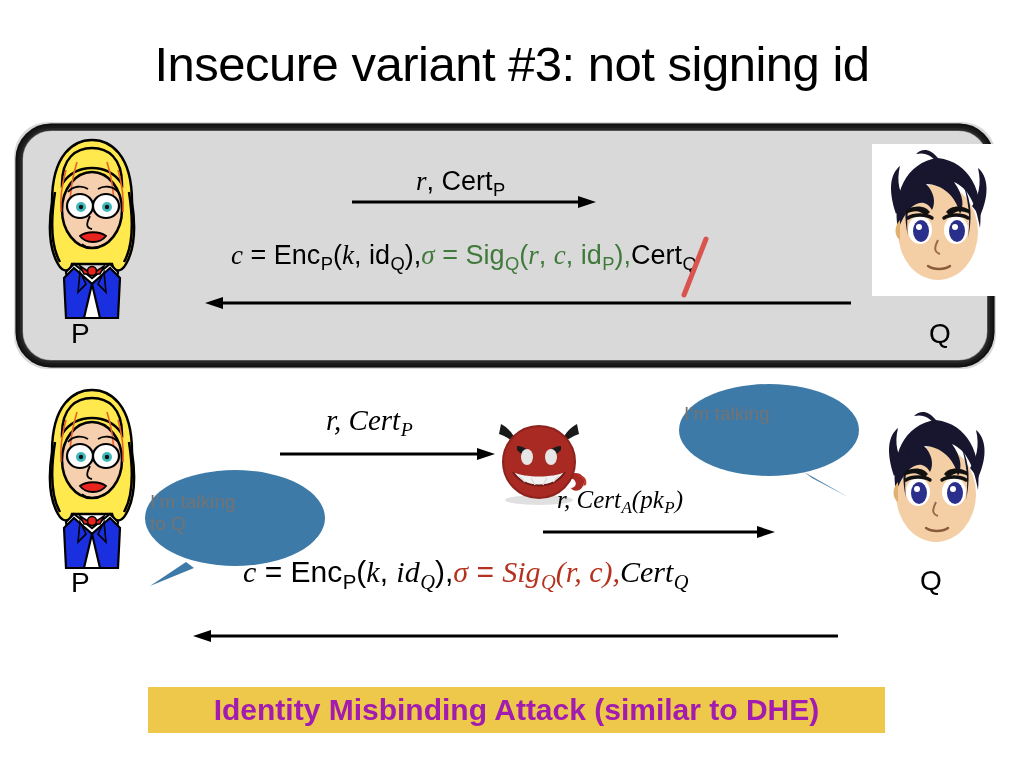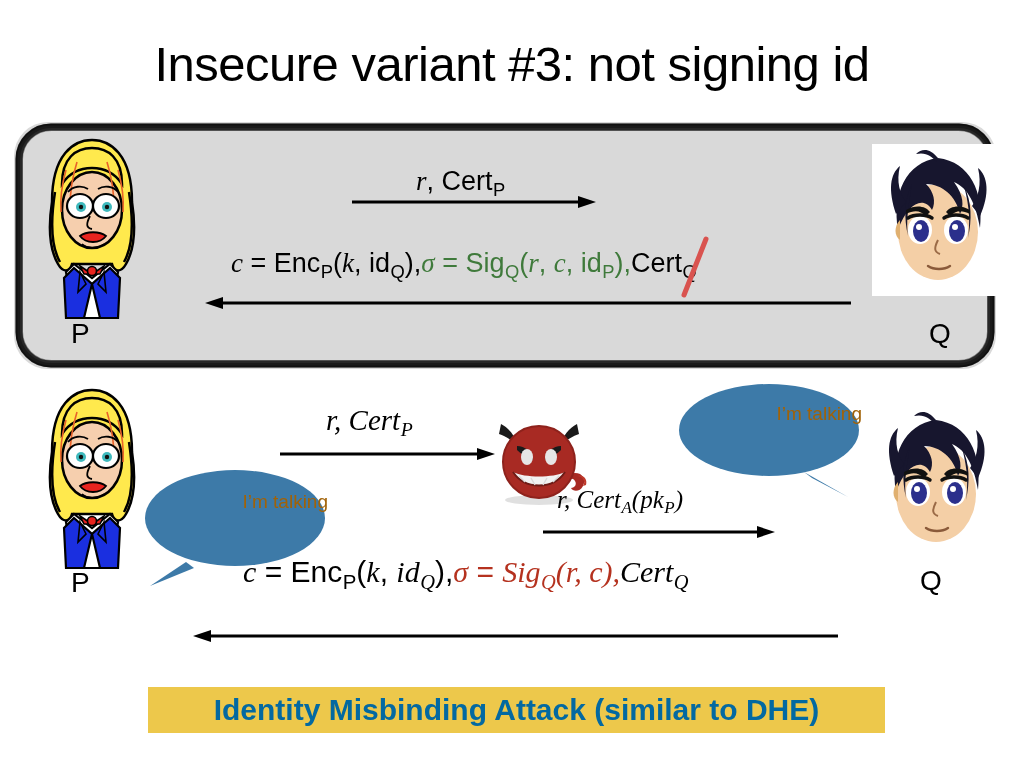--- a/index.html
+++ b/index.html
@@ -88,45 +88,45 @@
     font-size: 0.68em;
     vertical-align: -0.32em;
     font-style: italic;
     padding-left: 0.5px;
   }
   .green { color: #3f7a3b; }
   .red   { color: #b5321f; }
   .blk   { color: #000000; }
 
   #msg1 { left: 416px; top: 168px; font-size: 27px; }
-  #msg2 { left: 231px; top: 250px; font-size: 27px; }
+  #msg2 { left: 231px; top: 242px; font-size: 27px; }
   #msg3 { left: 326px; top: 406px; font-size: 29px; }
   #msg4 { left: 557px; top: 487px; font-size: 25px; }
   #msg5 { left: 243px; top: 557px; font-size: 30px; }
 
   #slash-mark {
     position: absolute;
     left: 677px;
     top: 236px;
     width: 36px;
     height: 62px;
     pointer-events: none;
   }
 
   
   .bubble-wrap { position: absolute; }
   .bubble-text {
     position: absolute;
-    color: #a16207;
+    color: #737373;
     font-family: "Liberation Sans", sans-serif;
     font-size: 19px;
     line-height: 1.18;
-    text-align: right;
+    text-align: left;
     width: 100%;
-    left: 0;
+    left: 8px;
   }
   #bubble-p { left: 142px; top: 466px; width: 186px; height: 120px; }
   #bubble-p .bubble-text { top: 25px; }
   #bubble-q { left: 676px; top: 380px; width: 186px; height: 117px; }
   #bubble-q .bubble-text { top: 23px; }
 
   
   #attack-banner {
     position: absolute;
     left: 148px;
@@ -138,21 +138,21 @@
   #attack-banner-text {
     position: absolute;
     left: 0; top: 0;
     width: 100%;
     height: 46px;
     line-height: 46px;
     text-align: center;
     font-family: "Liberation Sans", sans-serif;
     font-weight: bold;
     font-size: 30px;
-    color: #0369a1;
+    color: #a21caf;
     white-space: nowrap;
   }
 </style>
 </head>
 <body>
 
 <div id="slide-title">Insecure variant #3: not signing id</div>
 
 <div id="protocol-panel"></div>
 <svg id="protocol-panel-border" viewBox="0 0 982 247">
@@ -316,20 +316,21 @@
   <path d="M32 64 L38 70 M44 66 L48 73 M56 73 L60 66 M66 70 L72 64" stroke="#d9d9d9" stroke-width="1.4"></path>
 </svg>
 
 <div id="bubble-p" class="bubble-wrap">
   <svg width="186" height="120" viewBox="0 0 186 120">
     <path d="M44 96 L8 120 L52 102 Z" fill="#3d7aa8"></path>
     <ellipse cx="93" cy="52" rx="90" ry="48" fill="#3d7aa8"></ellipse>
   </svg>
   <div class="bubble-text">
     <div>I’m talking</div>
+    <div>to Q</div>
   </div>
 </div>
 
 <div id="bubble-q" class="bubble-wrap">
   <svg width="186" height="117" viewBox="0 0 186 117">
     <path d="M128 92 L172 117 L136 98 Z" fill="#3d7aa8"></path>
     <ellipse cx="93" cy="50" rx="90" ry="46" fill="#3d7aa8"></ellipse>
   </svg>
   <div class="bubble-text">
     <div>I’m talking</div>

